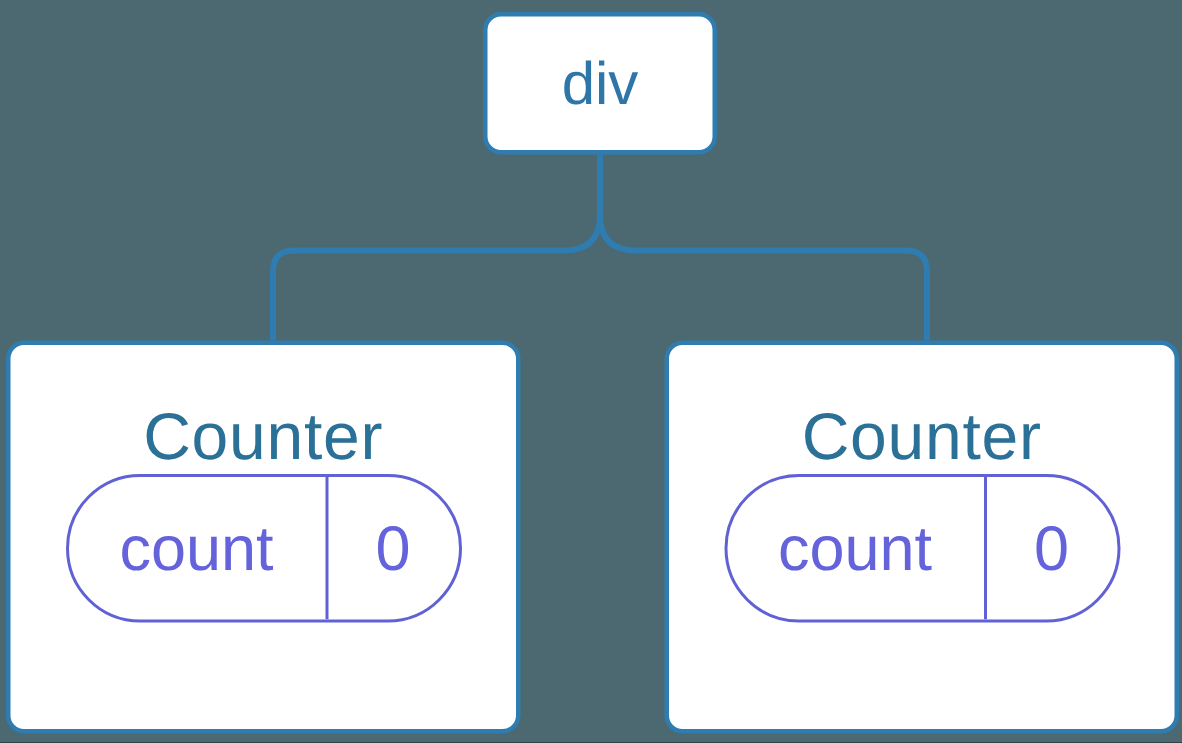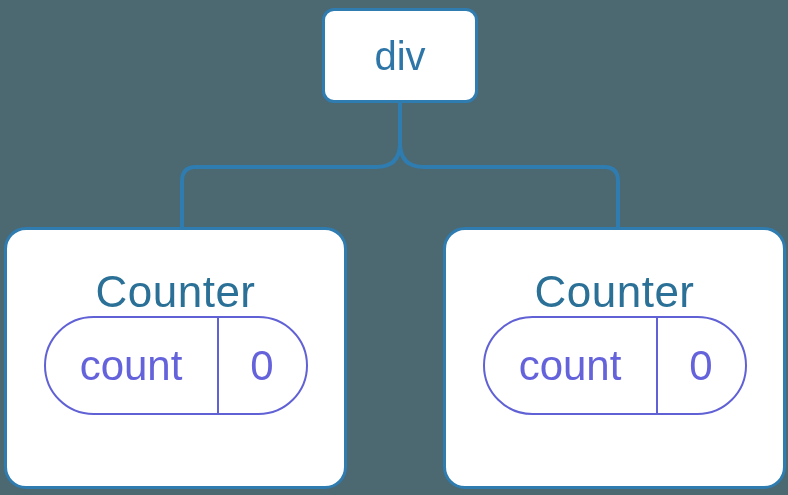--- a/index.html
+++ b/index.html
@@ -44,21 +44,21 @@
     line-height: 1;
     color: var(--root-label, #2E76A8);
   }
   .card {
     position: absolute;
     top: 227px;
     width: 343px; height: 262px;
     box-sizing: border-box;
     background: var(--node-fill, #FFFFFF);
     border: 3px solid var(--line-blue, #2F7CB0);
-    border-radius: 22px;
+    border-radius: 12px;
     display: flex;
     flex-direction: column;
     align-items: center;
   }
   .card-left  { left: 4px; }
   .card-right { left: 443px; }
   .card-title {
     margin-top: 38px;
     font-size: 44px;
     line-height: 1.1;

